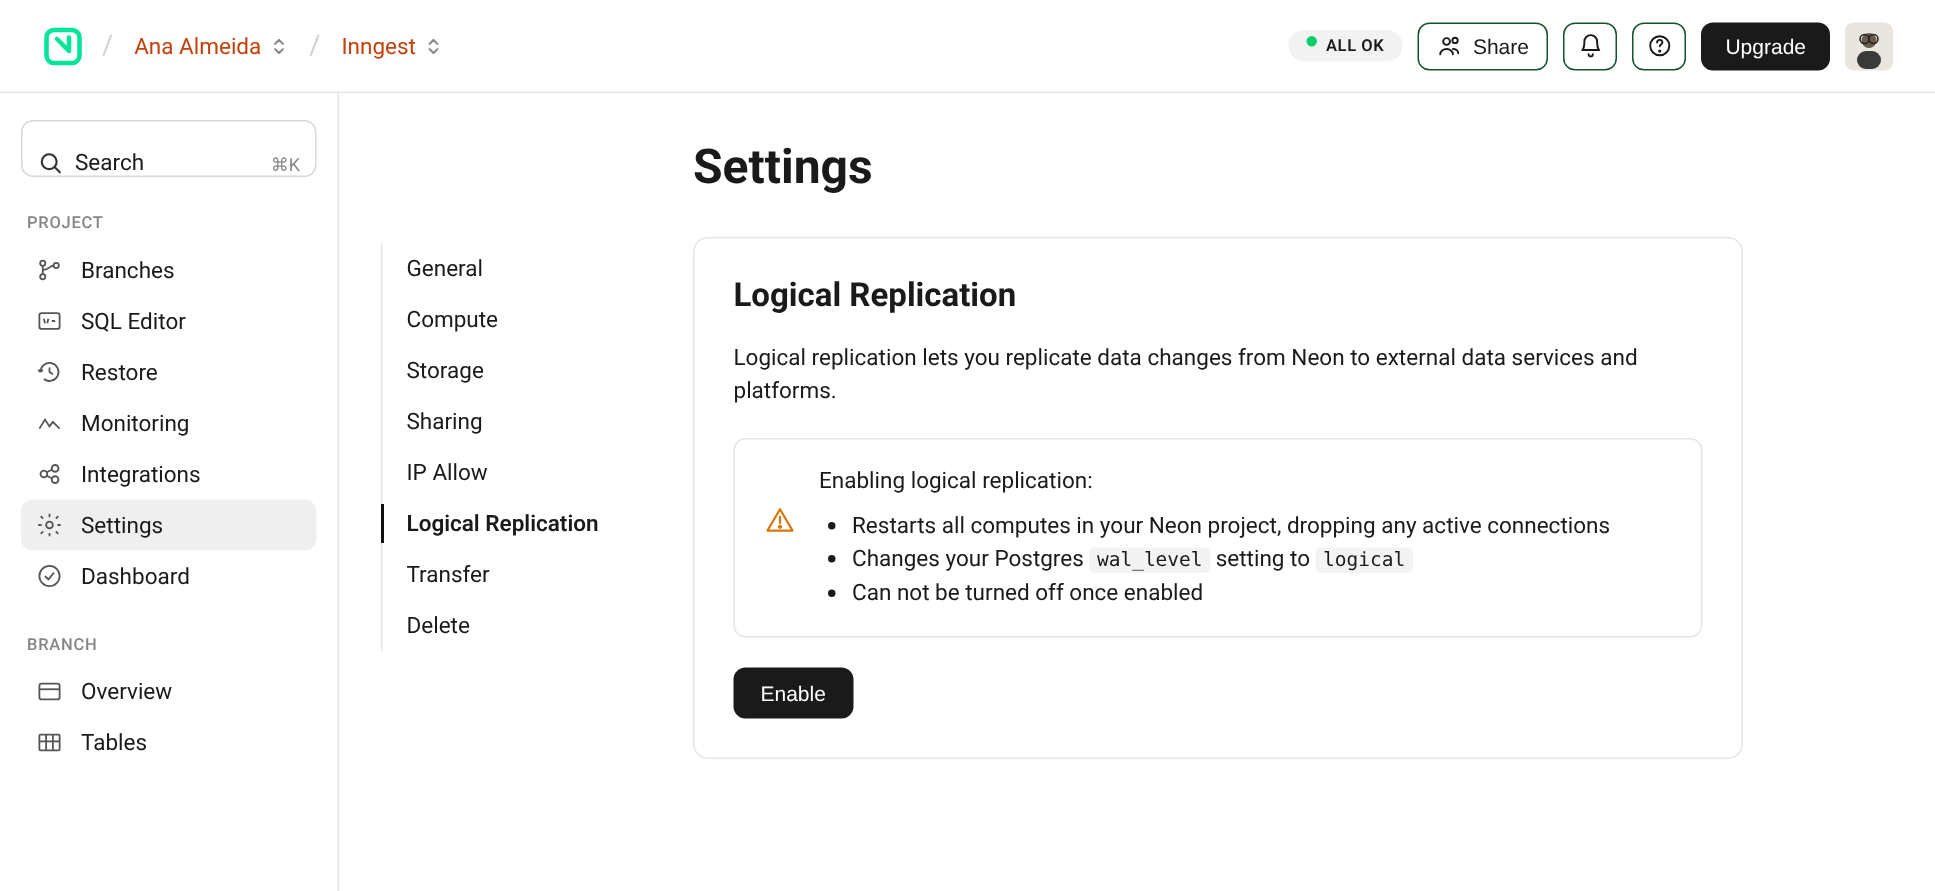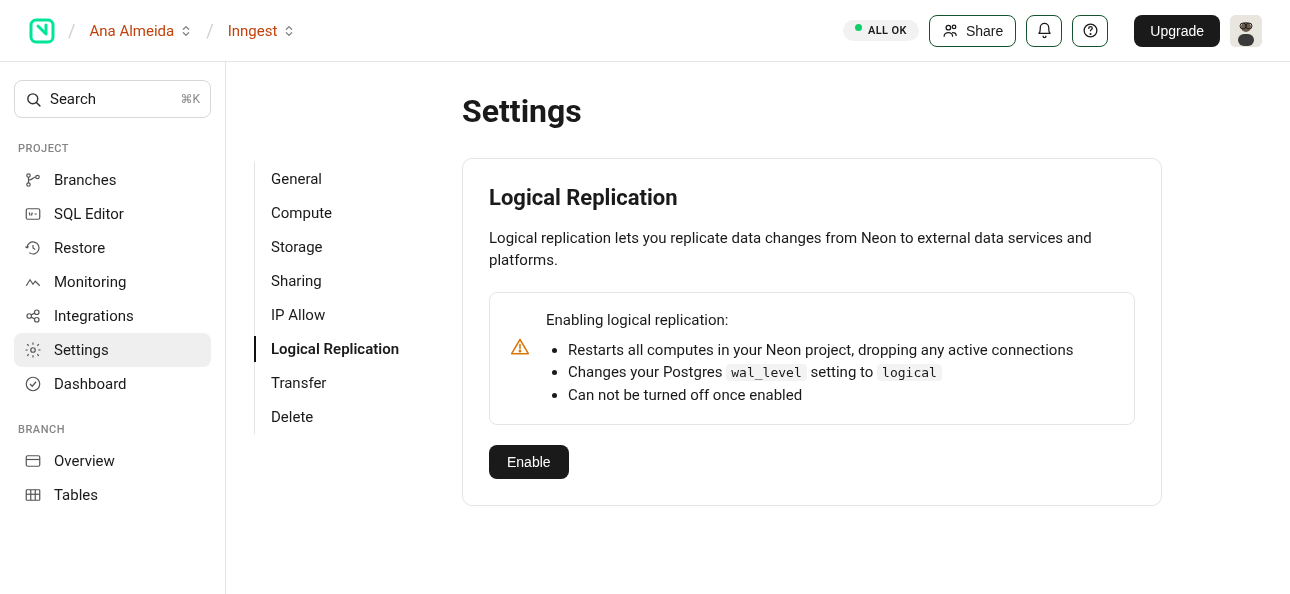--- a/index.html
+++ b/index.html
@@ -109,21 +109,20 @@
     }
     .btn-upgrade {
       height: 32px;
       border: none;
       border-radius: 8px;
       background: #1a1a1a;
       color: #fff;
       padding: 0 16px;
       font-size: 14px;
       cursor: pointer;
-      margin-left: 16px;
     }
     .avatar {
       width: 32px;
       height: 32px;
       border-radius: 6px;
       background: #e9e5df;
       display: flex;
       align-items: center;
       justify-content: center;
       overflow: hidden;
@@ -138,21 +137,21 @@
       width: 226px;
       border-right: 1px solid #e5e5e5;
       padding: 18px 14px;
       overflow-y: auto;
     }
     .search-box {
       border: 1px solid #d8d8d8;
       border-radius: 8px;
       height: 38px;
       display: flex;
-      align-items: center;
+      align-items: flex-end;
       padding: 0 10px;
       gap: 8px;
       margin-bottom: 16px;
       cursor: text;
     }
     .search-box svg {
       width: 17px;
       height: 17px;
       stroke: #333;
     }

